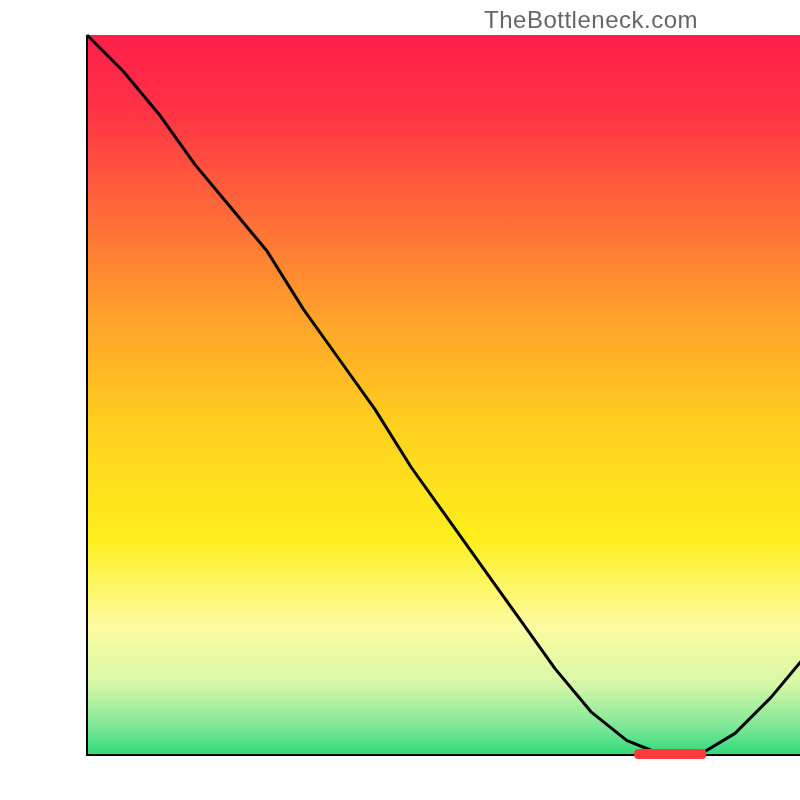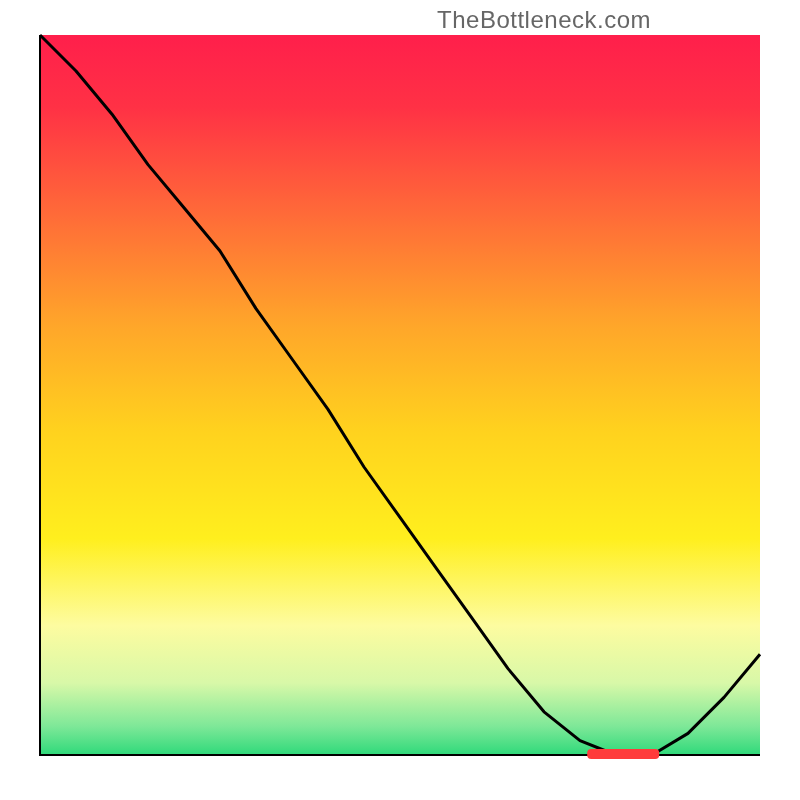--- a/index.html
+++ b/index.html
@@ -8,20 +8,21 @@
     width: 800px;
     height: 800px;
     overflow: hidden;
     background: #fff;
     font-family: Arial, Helvetica, sans-serif;
   }
   .frame {
     position: relative;
     width: 663px;
     height: 800px;
+    margin-left: 47px;
   }
   .watermark {
     position: absolute;
     top: 6px;
     right: 12px;
     color: #666;
     font-size: 24px;
     font-weight: 400;
     letter-spacing: 0.5px;
     z-index: 4;

